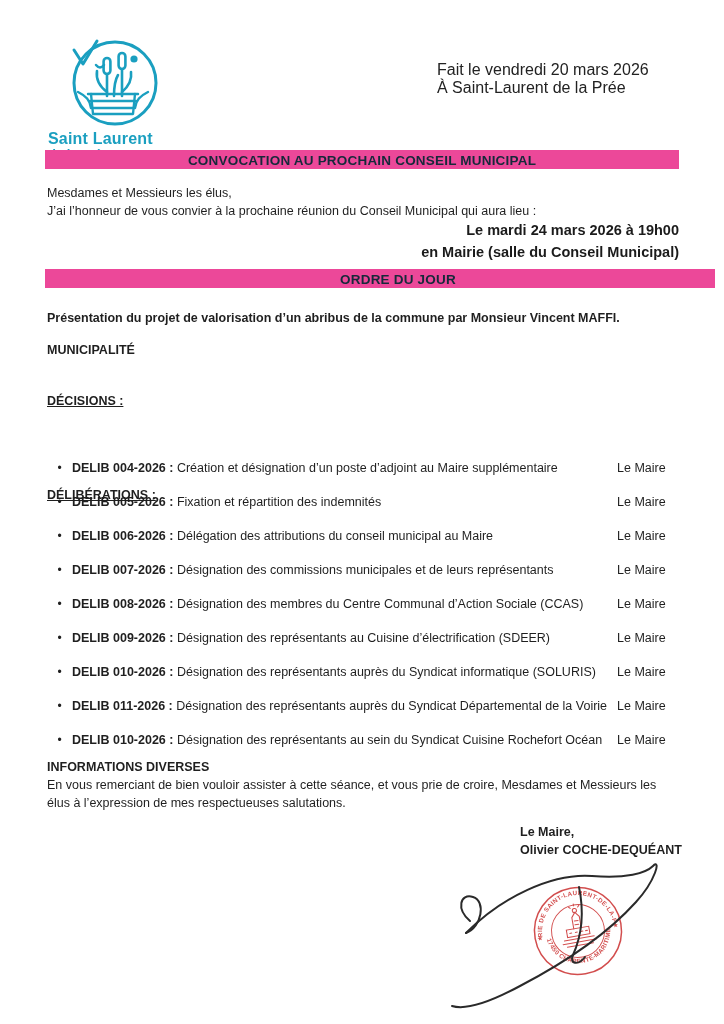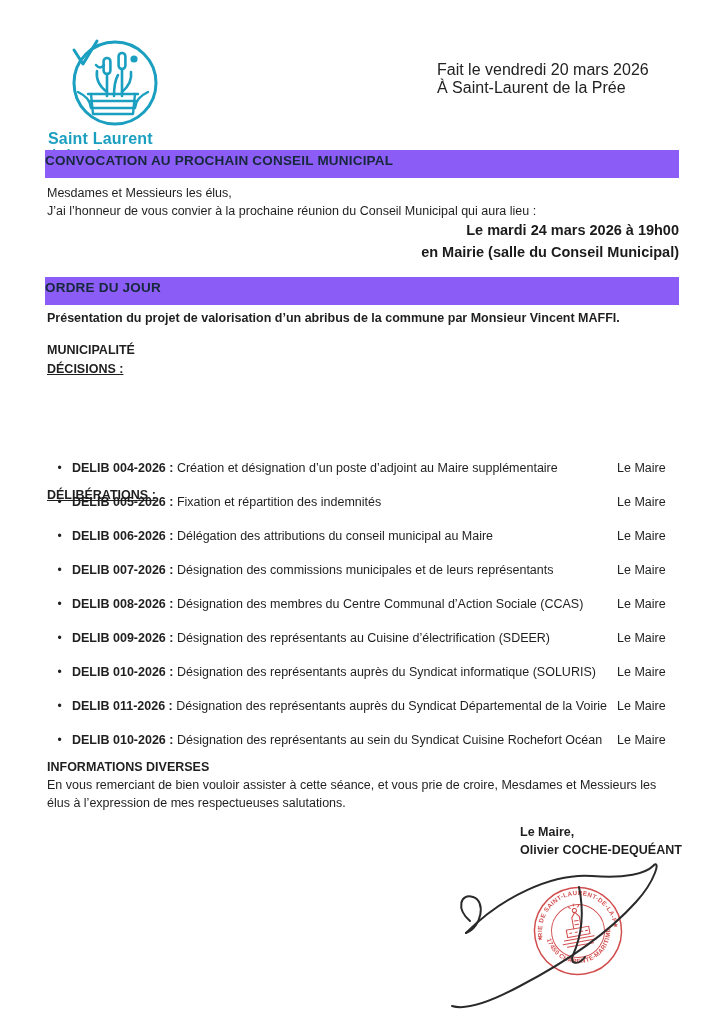--- a/index.html
+++ b/index.html
@@ -14,37 +14,37 @@
   }
   .abs{position:absolute;}
   
   .logo-block{left:48px;top:34px;width:130px;text-align:left;}
   .logo-svg{display:block;margin:0 auto;}
   .logo-name1{font-size:16px;font-weight:bold;color:#1a9fc0;letter-spacing:.2px;line-height:17px;margin-top:2px;}
   .logo-name2{font-size:13px;font-weight:bold;color:#1a9fc0;line-height:14px;}
   .dateline{left:437px;top:61px;font-size:16px;line-height:18px;color:#222;}
   
   .banner{
-    left:45px;width:634px;height:28px;
-    background:#8b5cf6;
+    left:45px;width:634px;height:19px;
+    background:#ec4899;
     color:#16293a;
     font-size:13.5px;font-weight:bold;
-    text-align:left;line-height:21px;
+    text-align:center;line-height:21px;
     letter-spacing:.2px;
   }
   .banner1{top:150px;}
-  .banner2{top:277px;}
+  .banner2{top:269px;padding-left:36px;}
   
   .content{left:47px;width:632px;font-size:12.5px;line-height:18px;}
   .intro{top:184px;}
   .meeting{top:219px;text-align:right;font-weight:bold;font-size:14.5px;line-height:22px;color:#1b1b1b;}
   .presentation{top:309px;font-weight:bold;}
   .municipalite{top:341px;font-weight:bold;}
   .sec-heading{font-weight:bold;text-decoration:underline;}
-  .decisions-h{top:360px;}
+  .decisions-h{top:392px;}
   .decisions-list{top:394px;font-weight:bold;}
   .deliberations-h{top:442px;margin-top:44px;}
   .delib-list{top:459px;margin:0;padding:0;list-style:none;}
   .delib-item{display:flex;align-items:flex-start;margin-bottom:15px;line-height:19px;}
   .delib-bullet{width:25px;flex:0 0 25px;text-align:center;font-size:12px;}
   .delib-text{flex:1 1 auto;padding-right:6px;}
   .delib-ref{font-weight:bold;}
   .delib-presenter{flex:0 0 62px;text-align:left;}
   .infos-h{top:758px;font-weight:bold;}
   .infos-body{top:776px;}

